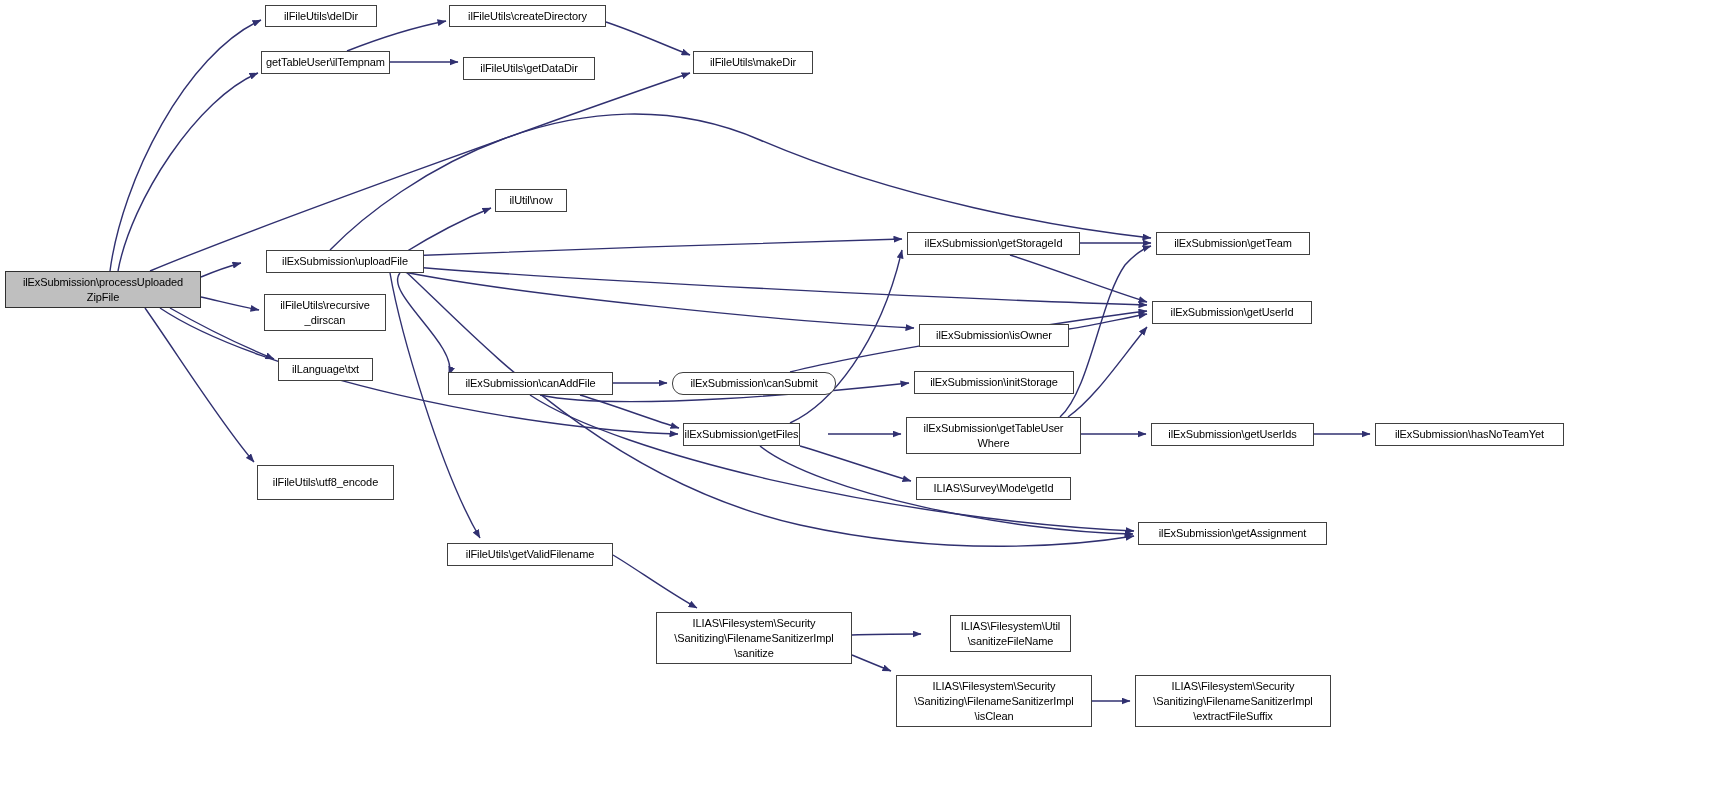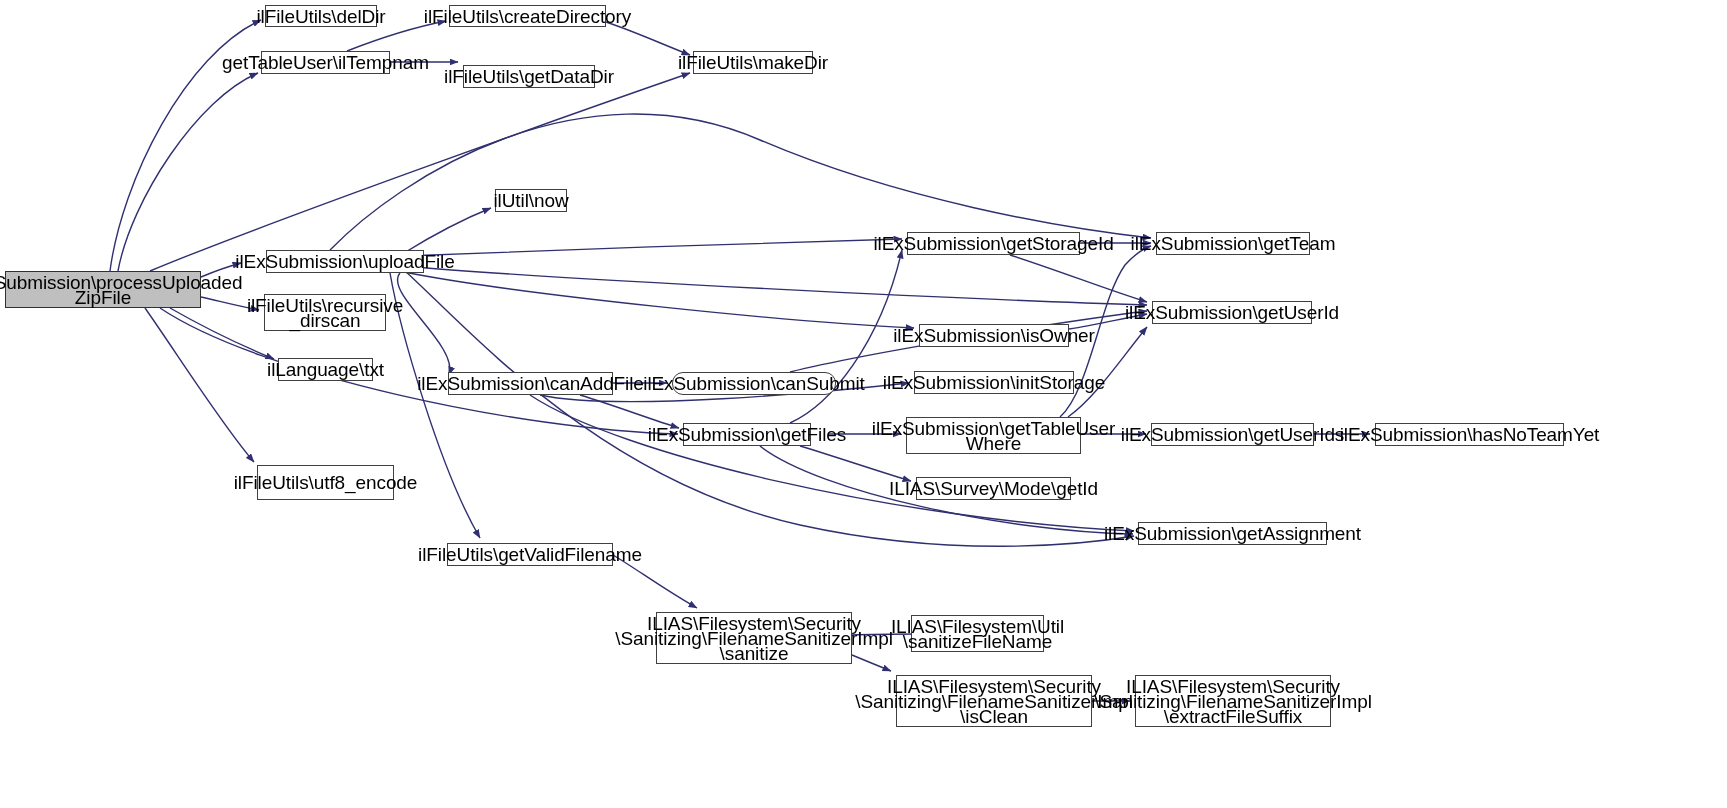--- a/index.html
+++ b/index.html
@@ -26,21 +26,21 @@
   .node {
     position: absolute;
     box-sizing: border-box;
     display: flex;
     align-items: center;
     justify-content: center;
     text-align: center;
     border: 1px solid #404040;
     background: #ffffff;
     color: #000000;
-    font-size: 19px;
+    font-size: 11px;
     line-height: 15px;
     white-space: pre-line;
     letter-spacing: -0.1px;
     padding: 0 10px;
     z-index: 2;
   }
   .node.root {
     background: #bfbfbf;
     border-color: #303030;
   }
@@ -96,47 +96,47 @@
         <path d="M852,655 C864,660 876,665 891,671" fill="none" stroke="#303070" stroke-width="1.4" marker-end="url(#arrowhead)"></path>
         <path d="M1092,701 C1105,701 1118,701 1130,701" fill="none" stroke="#303070" stroke-width="1.4" marker-end="url(#arrowhead)"></path>
       </g>
   </svg>
   <div id="nodes">
       <div class="node root" style="left: 5px; top: 271px; width: 196px; height: 37px;">ilExSubmission\processUploaded
 ZipFile</div>
       <div class="node" style="left: 265px; top: 5px; width: 112px; height: 22px;">ilFileUtils\delDir</div>
       <div class="node" style="left: 261px; top: 51px; width: 129px; height: 23px;">getTableUser\ilTempnam</div>
       <div class="node" style="left: 449px; top: 5px; width: 157px; height: 22px;">ilFileUtils\createDirectory</div>
-      <div class="node" style="left: 463px; top: 65px; width: 132px; height: 23px;">ilFileUtils\getDataDir</div>
+      <div class="node" style="left: 463px; top: 57px; width: 132px; height: 23px;">ilFileUtils\getDataDir</div>
       <div class="node" style="left: 693px; top: 51px; width: 120px; height: 23px;">ilFileUtils\makeDir</div>
       <div class="node" style="left: 495px; top: 189px; width: 72px; height: 23px;">ilUtil\now</div>
       <div class="node" style="left: 246px; top: 250px; width: 158px; height: 23px; margin-left: 20px;">ilExSubmission\uploadFile</div>
       <div class="node" style="left: 264px; top: 294px; width: 122px; height: 37px;">ilFileUtils\recursive
 _dirscan</div>
       <div class="node" style="left: 278px; top: 358px; width: 95px; height: 23px;">ilLanguage\txt</div>
       <div class="node" style="left: 257px; top: 465px; width: 137px; height: 35px;">ilFileUtils\utf8_encode</div>
       <div class="node" style="left: 448px; top: 372px; width: 165px; height: 23px;">ilExSubmission\canAddFile</div>
       <div class="node" style="left: 447px; top: 543px; width: 166px; height: 23px;">ilFileUtils\getValidFilename</div>
       <div class="node" style="left: 672px; top: 372px; width: 164px; height: 23px; border-radius: 11px;">ilExSubmission\canSubmit</div>
-      <div class="node" style="left: 683px; top: 423px; width: 128px; height: 23px;">ilExSubmission\getFiles</div>
+      <div class="node" style="left: 683px; top: 423px; width: 117px; height: 23px;">ilExSubmission\getFiles</div>
       <div class="node" style="left: 907px; top: 232px; width: 173px; height: 23px;">ilExSubmission\getStorageId</div>
       <div class="node" style="left: 919px; top: 324px; width: 150px; height: 23px;">ilExSubmission\isOwner</div>
       <div class="node" style="left: 914px; top: 371px; width: 160px; height: 23px;">ilExSubmission\initStorage</div>
       <div class="node" style="left: 906px; top: 417px; width: 175px; height: 37px;">ilExSubmission\getTableUser
 Where</div>
       <div class="node" style="left: 916px; top: 477px; width: 155px; height: 23px;">ILIAS\Survey\Mode\getId</div>
       <div class="node" style="left: 1156px; top: 232px; width: 154px; height: 23px;">ilExSubmission\getTeam</div>
       <div class="node" style="left: 1152px; top: 301px; width: 160px; height: 23px;">ilExSubmission\getUserId</div>
       <div class="node" style="left: 1151px; top: 423px; width: 163px; height: 23px;">ilExSubmission\getUserIds</div>
       <div class="node" style="left: 1138px; top: 522px; width: 189px; height: 23px;">ilExSubmission\getAssignment</div>
       <div class="node" style="left: 1375px; top: 423px; width: 189px; height: 23px;">ilExSubmission\hasNoTeamYet</div>
       <div class="node" style="left: 656px; top: 612px; width: 196px; height: 52px;">ILIAS\Filesystem\Security
 \Sanitizing\FilenameSanitizerImpl
 \sanitize</div>
-      <div class="node" style="left: 911px; top: 615px; width: 133px; height: 37px;">ILIAS\Filesystem\Util
+      <div class="node" style="left: 950px; top: 615px; width: 121px; height: 37px;">ILIAS\Filesystem\Util
 \sanitizeFileName</div>
       <div class="node" style="left: 896px; top: 675px; width: 196px; height: 52px;">ILIAS\Filesystem\Security
 \Sanitizing\FilenameSanitizerImpl
 \isClean</div>
       <div class="node" style="left: 1135px; top: 675px; width: 196px; height: 52px;">ILIAS\Filesystem\Security
 \Sanitizing\FilenameSanitizerImpl
 \extractFileSuffix</div>
     </div>
 </div>
 

